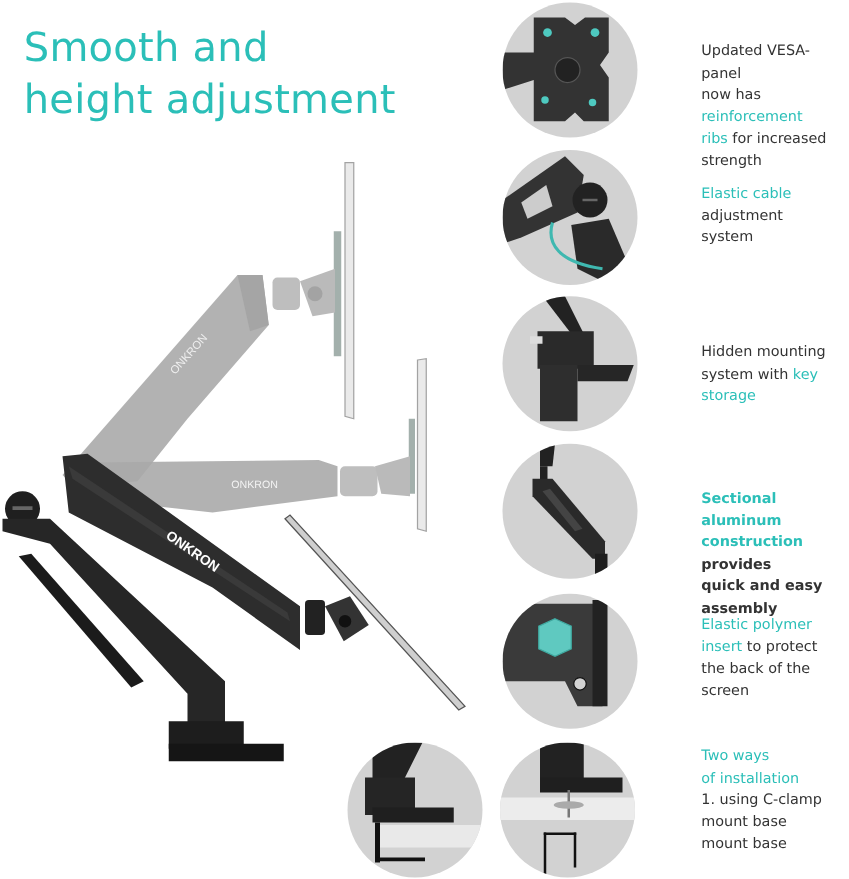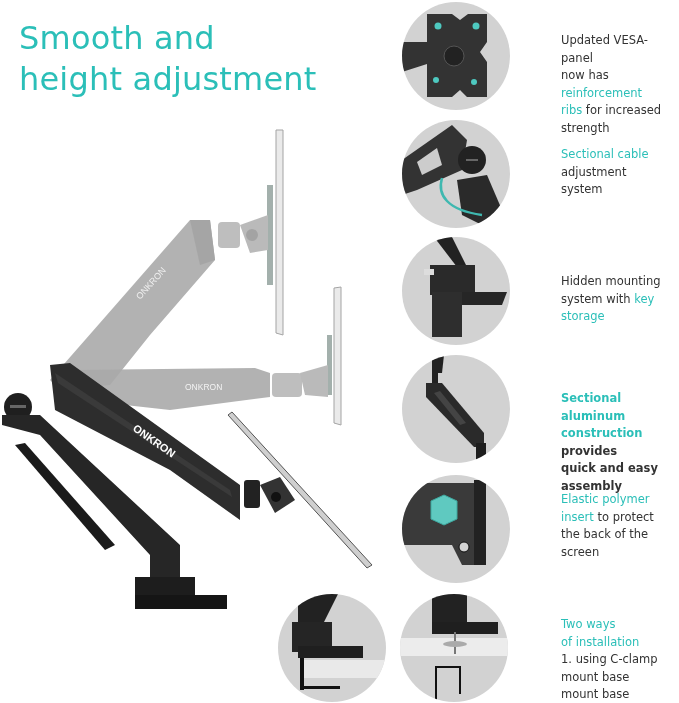--- a/index.html
+++ b/index.html
@@ -80,21 +80,21 @@
   <svg width="108" height="108" viewBox="0 0 108 108">
     <polygon points="0,40 50,5 65,20 60,50 15,70 0,75" fill="#333"></polygon>
     <polygon points="15,42 35,28 40,45 20,55" fill="#ccc"></polygon>
     <circle cx="70" cy="40" r="14" fill="#222"></circle>
     <rect x="64" y="39" width="12" height="2" fill="#666"></rect>
     <polygon points="55,60 85,55 100,90 80,105 60,95" fill="#2a2a2a"></polygon>
     <path d="M40,58 C35,75 45,90 80,95" stroke="#3fb8b0" stroke-width="2.5" fill="none"></path>
   </svg>
 </div>
 <div class="feat" style="left:527px;top:146px;">
-  <div class="hl">Sectional cable</div>
+  <div class="hl">Elastic cable</div>
   <div>adjustment</div>
   <div>system</div>
 </div>
 
 <div class="circle" style="left:402px;top:237px;">
   <svg width="108" height="108" viewBox="0 0 108 108">
     <polygon points="32,0 50,0 65,30 55,30" fill="#222"></polygon>
     <rect x="28" y="28" width="45" height="30" fill="#2a2a2a"></rect>
     <rect x="22" y="32" width="10" height="6" fill="#ddd"></rect>
     <rect x="30" y="55" width="30" height="45" fill="#2e2e2e"></rect>
@@ -151,19 +151,19 @@
     <rect x="32" y="0" width="35" height="30" fill="#222"></rect>
     <rect x="32" y="28" width="66" height="12" fill="#1f1f1f"></rect>
     <rect x="0" y="44" width="108" height="18" fill="#ececec"></rect>
     <rect x="54" y="38" width="2" height="22" fill="#777"></rect>
     <ellipse cx="55" cy="50" rx="12" ry="3" fill="#aaa"></ellipse>
     <rect x="35" y="72" width="2" height="34" fill="#111"></rect>
     <rect x="35" y="72" width="26" height="2" fill="#111"></rect>
     <rect x="59" y="72" width="2" height="28" fill="#111"></rect>
   </svg>
 </div>
-<div class="feat" style="left:527px;top:616px;">
+<div class="feat" style="left:527px;top:596px;">
   <div class="hl">Two ways</div>
   <div class="hl">of installation</div>
   <div>1. using C-clamp</div>
   <div>mount base</div>
   <div>mount base</div>
 </div>
 
 </body></html>

